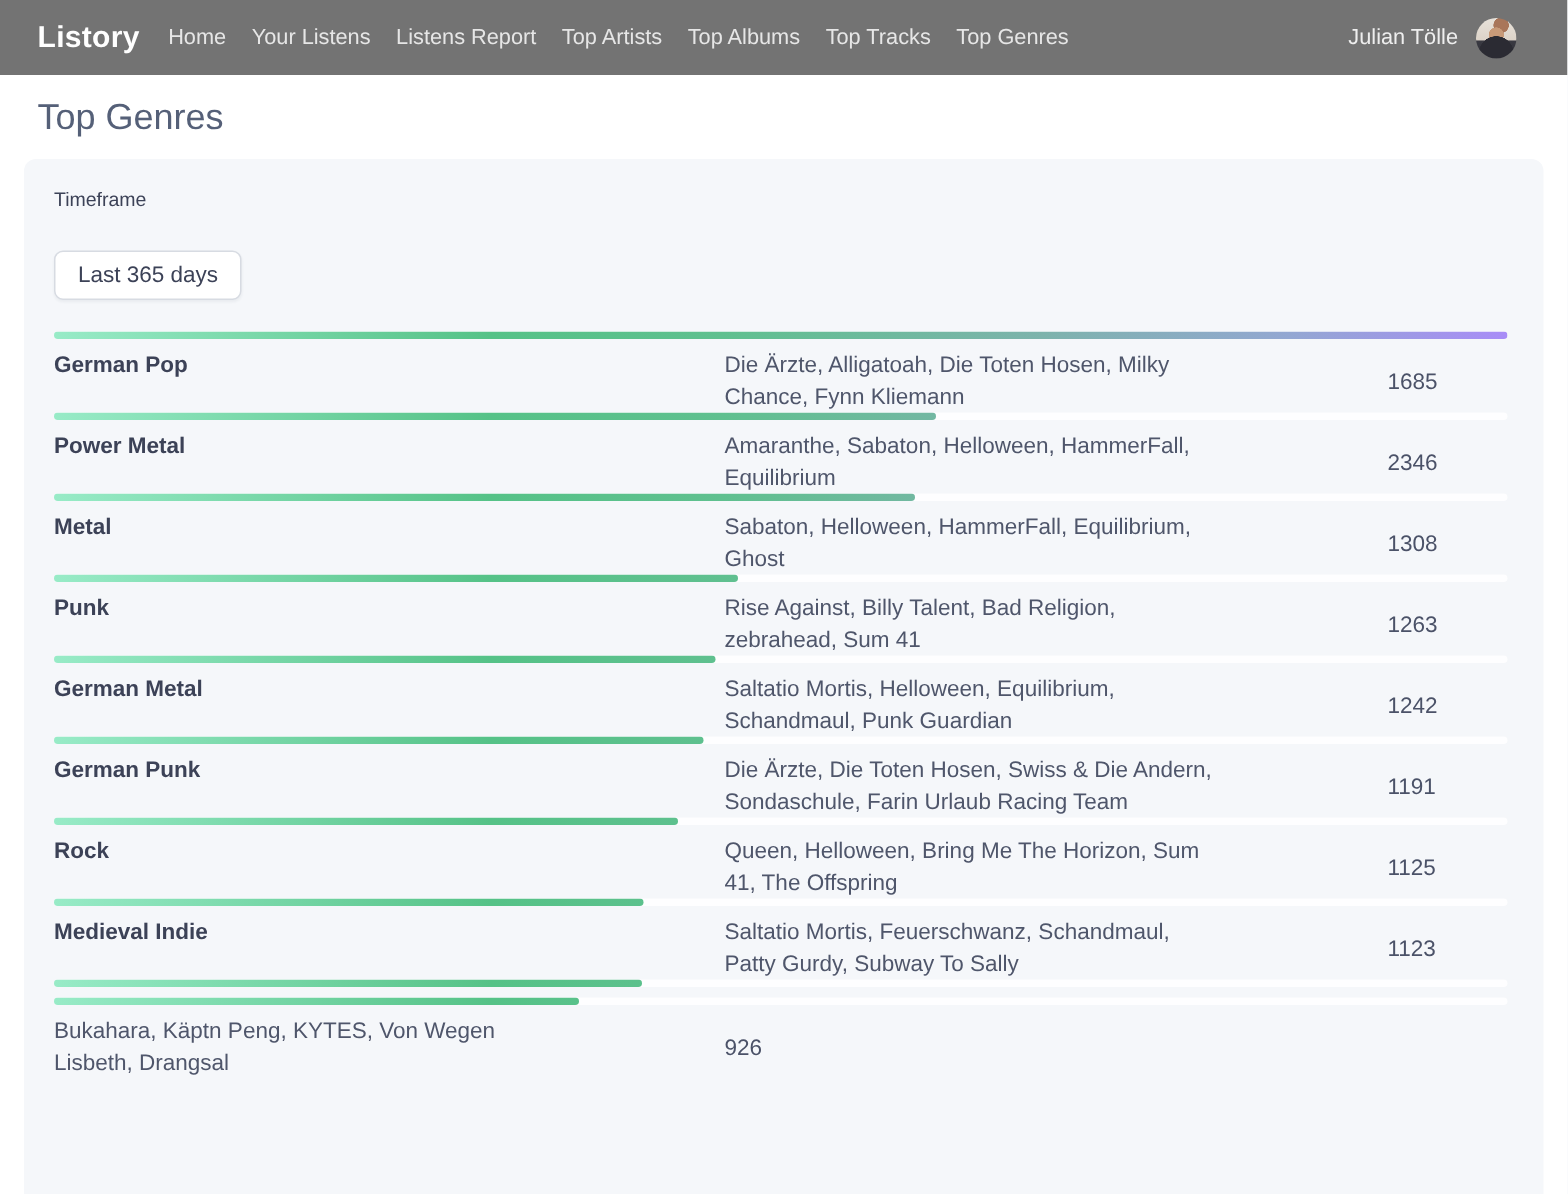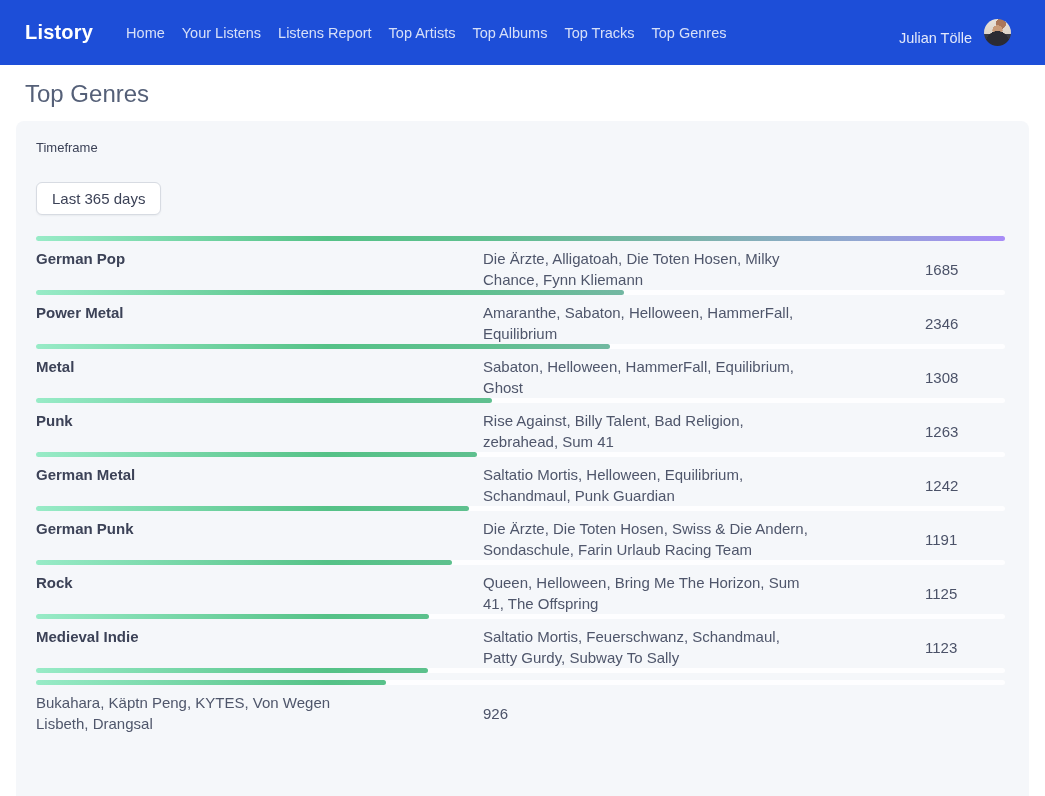--- a/index.html
+++ b/index.html
@@ -5,51 +5,51 @@
   * { margin: 0; padding: 0; box-sizing: border-box; }
   html, body { width: 1045px; height: 796px; overflow: hidden; }
   body {
     font-family: "Liberation Sans", sans-serif;
     background: #ffffff;
     color: #3c4257;
   }
 
   
   .navbar {
-    height: 65px;
-    background: #1d4ed8;
+    height: 50px;
+    background: #737373;
     display: flex;
     align-items: center;
     padding: 0 34px 0 25px;
   }
   .brand {
     color: #ffffff;
     font-size: 20px;
     font-weight: 700;
     letter-spacing: 0.2px;
     text-decoration: none;
     cursor: pointer;
   }
   .nav-items {
     display: flex;
     list-style: none;
-    margin-left: 33px;
+    margin-left: 19px;
     gap: 17px;
     flex: 1;
   }
   .nav-items a {
     color: rgba(255,255,255,0.82);
     font-size: 14.5px;
     text-decoration: none;
     cursor: pointer;
     white-space: nowrap;
   }
   .nav-user {
     display: flex;
-    align-items: flex-end;
+    align-items: center;
     gap: 12px;
     cursor: pointer;
   }
   .nav-user-name {
     color: rgba(255,255,255,0.88);
     font-size: 14.5px;
     white-space: nowrap;
   }
   .avatar {
     width: 27px;

